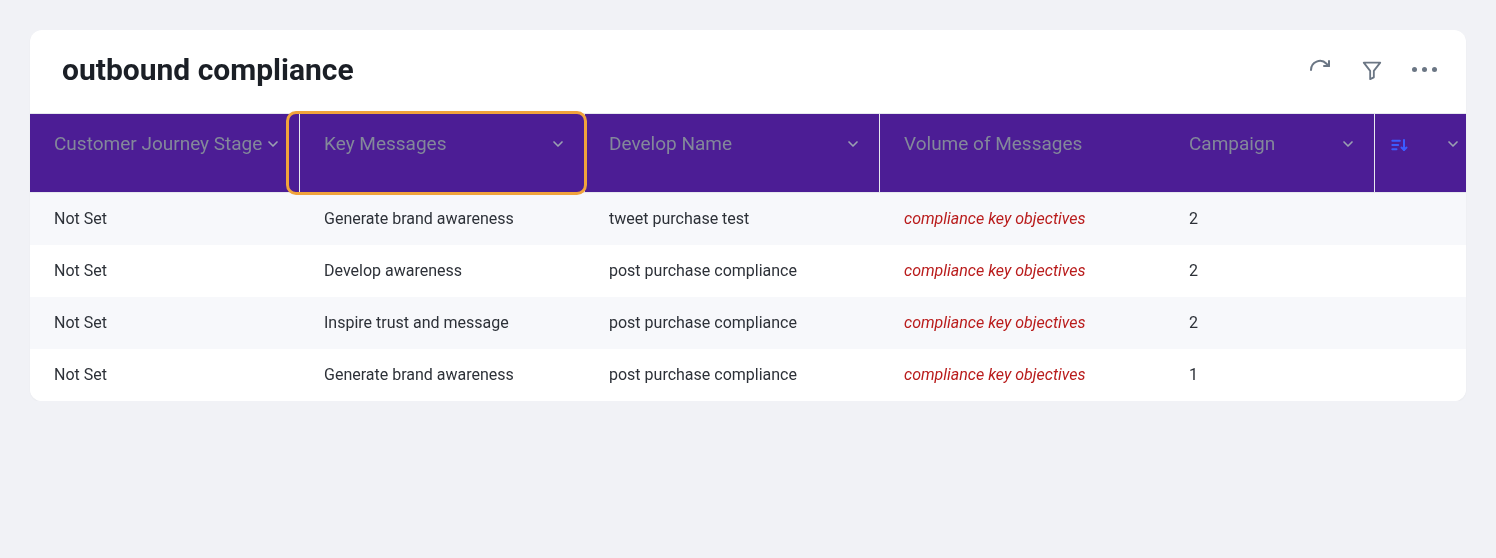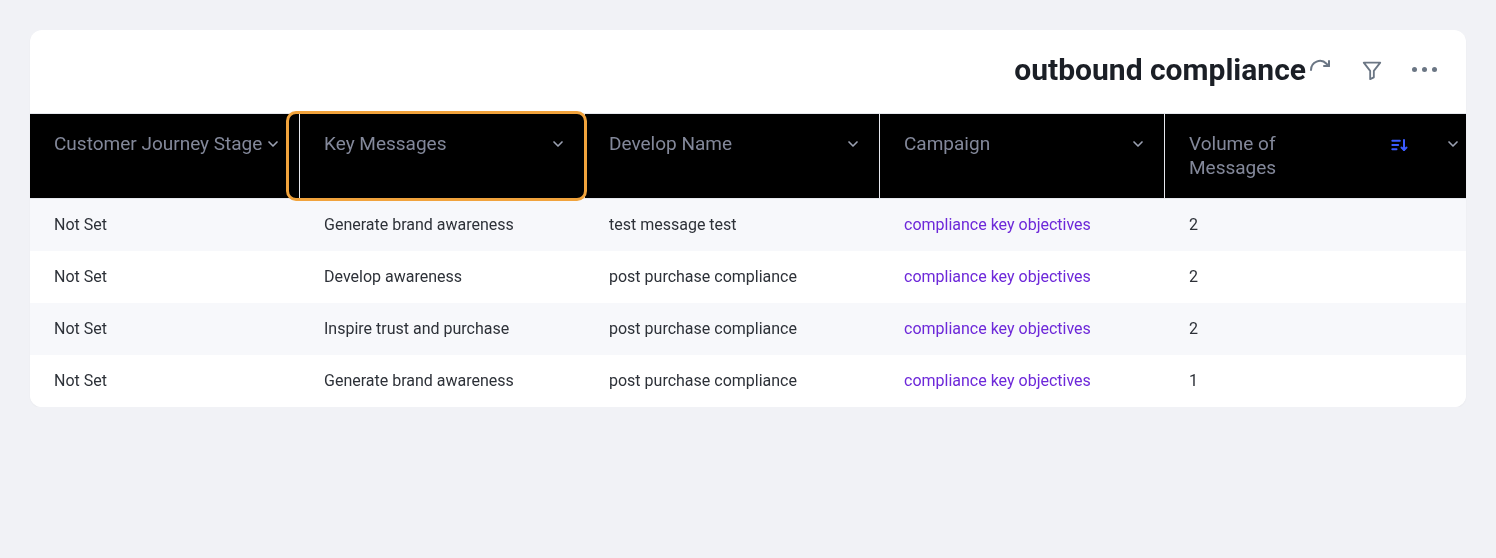--- a/index.html
+++ b/index.html
@@ -15,21 +15,21 @@
   }
   .card {
     background: #ffffff;
     border-radius: 12px;
     box-shadow: 0 1px 2px rgba(0,0,0,0.04);
     overflow: hidden;
   }
   .card-header {
     display: flex;
     align-items: center;
-    justify-content: flex-end;
+    justify-content: space-between;
     padding: 22px 28px 26px 32px;
   }
   .card-title {
     font-size: 30px;
     font-weight: 700;
     color: #1b1f26;
     margin: 0;
   }
   .card-actions {
     display: flex;
@@ -59,21 +59,21 @@
   }
 
   .table {
     width: 100%;
   }
   .table-header {
     display: grid;
     grid-template-columns: 270px 285px 295px 285px 210px 100px;
     border-top: 1px solid #e6e8ee;
     border-bottom: 1px solid #e6e8ee;
-    background: #000000;
+    background: #4c1d95;
   }
   .th {
     position: relative;
     display: flex;
     align-items: flex-start;
     justify-content: space-between;
     padding: 18px 18px 18px 24px;
     border-right: 1px solid #e6e8ee;
     cursor: pointer;
     min-height: 78px;
@@ -112,23 +112,24 @@
   }
   .table-body .tr:nth-child(odd) { background: #f7f8fb; }
   .table-body .tr:nth-child(even) { background: #ffffff; }
   .td {
     padding: 16px 18px 16px 24px;
     font-size: 16px;
     color: #2d3138;
     line-height: 1.25;
   }
   .td .link {
-    color: #6d28d9;
+    color: #b91c1c;
     text-decoration: none;
     cursor: pointer;
+    font-style: italic;
   }
 </style>
 </head>
 <body>
 
 <div class="page">
   <div class="card">
 
     <div class="card-header">
       <h1 class="card-title">outbound compliance</h1>
@@ -176,31 +177,31 @@
 
         <div class="th">
           <span class="th-label">Develop Name</span>
           <span class="chev">
             <svg width="16" height="16" viewBox="0 0 24 24" fill="none" stroke="currentColor" stroke-width="2.5" stroke-linecap="round" stroke-linejoin="round">
                 <polyline points="6 9 12 15 18 9"></polyline>
               </svg>
           </span>
         </div>
 
+        <div class="th" style="border-right:none;">
+          <span class="th-label">Volume of Messages</span>
+        </div>
+
         <div class="th">
           <span class="th-label">Campaign</span>
           <span class="chev">
             <svg width="16" height="16" viewBox="0 0 24 24" fill="none" stroke="currentColor" stroke-width="2.5" stroke-linecap="round" stroke-linejoin="round">
                 <polyline points="6 9 12 15 18 9"></polyline>
               </svg>
           </span>
-        </div>
-
-        <div class="th" style="border-right:none;">
-          <span class="th-label">Volume of Messages</span>
         </div>
 
         <div class="th" style="padding-left:14px; padding-right:14px;">
           <span class="sort-desc-icon">
             <svg width="20" height="20" viewBox="0 0 24 24" fill="none" stroke="currentColor" stroke-width="2.4" stroke-linecap="round" stroke-linejoin="round">
               <line x1="4" y1="7" x2="13" y2="7"></line>
               <line x1="4" y1="12" x2="11" y2="12"></line>
               <line x1="4" y1="17" x2="9" y2="17"></line>
               <line x1="18" y1="6" x2="18" y2="18"></line>
               <polyline points="15 15 18 18 21 15"></polyline>
@@ -213,36 +214,36 @@
           </span>
         </div>
 
       </div>
 
       <div class="table-body" id="table-body">
 
       <div class="tr">
             <div class="td">Not Set</div>
             <div class="td">Generate brand awareness</div>
-            <div class="td">test message test</div>
+            <div class="td">tweet purchase test</div>
             <div class="td"><a class="link">compliance key objectives</a></div>
             <div class="td">2</div>
             <div class="td"></div>
           </div>
           <div class="tr">
             <div class="td">Not Set</div>
             <div class="td">Develop awareness</div>
             <div class="td">post purchase compliance</div>
             <div class="td"><a class="link">compliance key objectives</a></div>
             <div class="td">2</div>
             <div class="td"></div>
           </div>
           <div class="tr">
             <div class="td">Not Set</div>
-            <div class="td">Inspire trust and purchase</div>
+            <div class="td">Inspire trust and message</div>
             <div class="td">post purchase compliance</div>
             <div class="td"><a class="link">compliance key objectives</a></div>
             <div class="td">2</div>
             <div class="td"></div>
           </div>
           <div class="tr">
             <div class="td">Not Set</div>
             <div class="td">Generate brand awareness</div>
             <div class="td">post purchase compliance</div>
             <div class="td"><a class="link">compliance key objectives</a></div>

